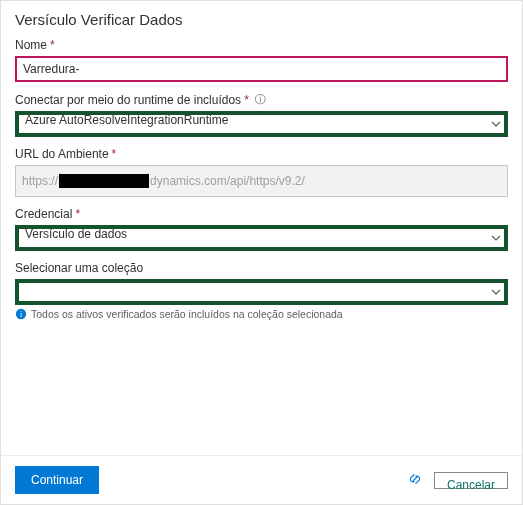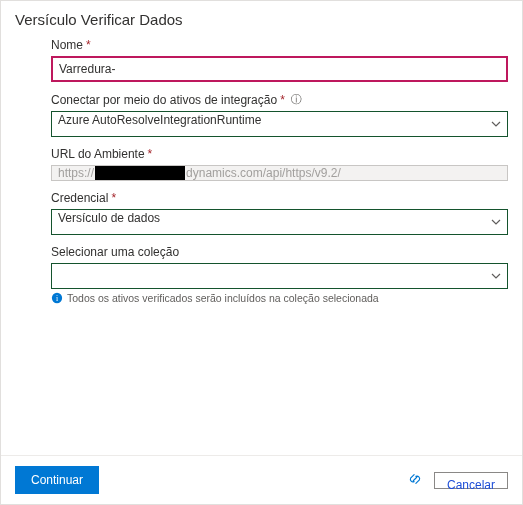--- a/index.html
+++ b/index.html
@@ -22,21 +22,20 @@
     border-radius: 27px;
   }
   .title {
     font-size: 15px;
     font-weight: 400;
     margin-bottom: 10px;
     color: #323130;
   }
   .field {
     margin-bottom: 10px;
-    margin-left: 36px;
   }
   .label {
     font-size: 12px;
     color: #323130;
     margin-bottom: 4px;
     display: flex;
     align-items: center;
     gap: 2px;
   }
   .req {
@@ -60,21 +59,21 @@
     background: #fff;
     color: #323130;
     outline: none;
   }
   .select-wrap {
     position: relative;
     width: 100%;
   }
   .select {
     width: 100%;
-    border: 1px solid #14532d;
+    border: 4px solid #14532d;
     padding: 4px 24px 12px 6px;
     font-size: 12px;
     height: 26px;
     background: #fff;
     color: #323130;
     cursor: pointer;
     display: flex;
     align-items: center;
   }
   .chev {
@@ -83,21 +82,21 @@
     top: 50%;
     transform: translateY(-50%);
     pointer-events: none;
   }
   .chev svg { display: block; }
   .url-box {
     width: 100%;
     border: 1px solid #c8c6c4;
     background: #f3f2f1;
     padding: 4px 6px;
-    height: 16px;
+    height: 32px;
     font-size: 12px;
     color: #a19f9d;
     display: flex;
     align-items: center;
   }
   .url-prefix { color: #a19f9d; }
   .url-mask {
     display: inline-block;
     width: 90px;
     height: 14px;
@@ -141,21 +140,21 @@
     display: flex;
     align-items: center;
     gap: 4px;
     color: #323130;
     font-size: 12px;
     cursor: pointer;
   }
   .btn-secondary {
     background: #fff;
     border: 1px solid #8a8886;
-    color: #1d4ed8;
+    color: #0f766e;
     padding: 5px 12px;
     font-size: 12px;
     cursor: pointer;
     height: 17px;
   }
 </style>
 </head>
 <body>
 
 <div class="panel">
@@ -164,21 +163,21 @@
   <div class="field">
     <div class="label">
       <span>Nome</span>
         <span class="req">*</span>
     </div>
     <input class="text-input" type="text" value="Varredura-" style="">
   </div>
 
   <div class="field">
     <div class="label">
-      <span>Conectar por meio do ativos de integração</span>
+      <span>Conectar por meio do runtime de incluídos</span>
       <span class="req">*</span>
       <span class="info-glyph">ⓘ</span>
     </div>
     <div class="select-wrap">
       <div class="select">
         <span>Azure AutoResolveIntegrationRuntime</span>
       </div>
       <span class="chev">
         <svg width="12" height="12" viewBox="0 0 12 12">
             <path d="M2 4 L6 8 L10 4" stroke="#605e5c" stroke-width="1.2" fill="none"></path>

